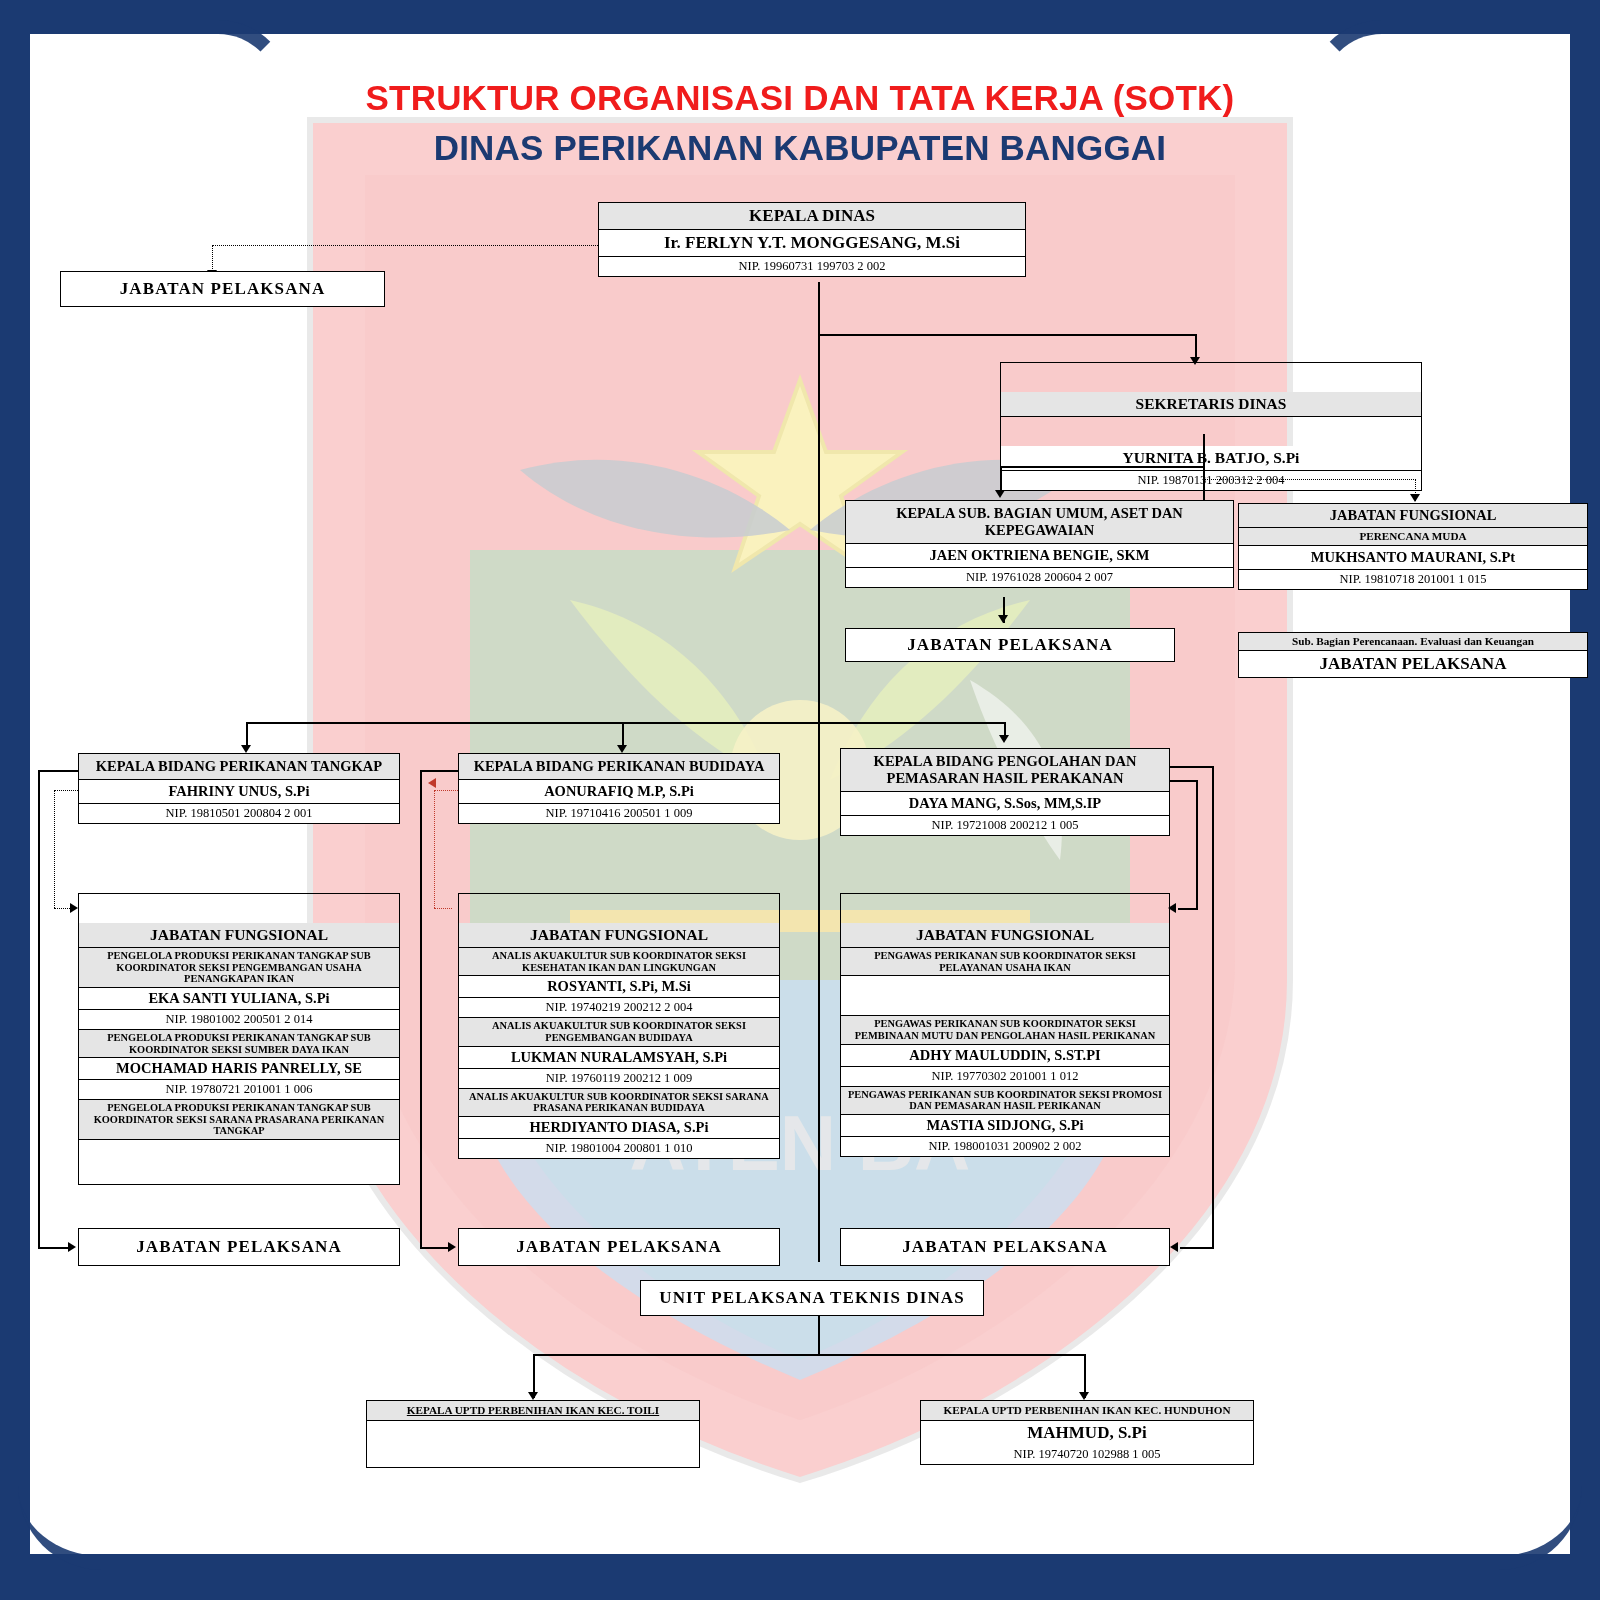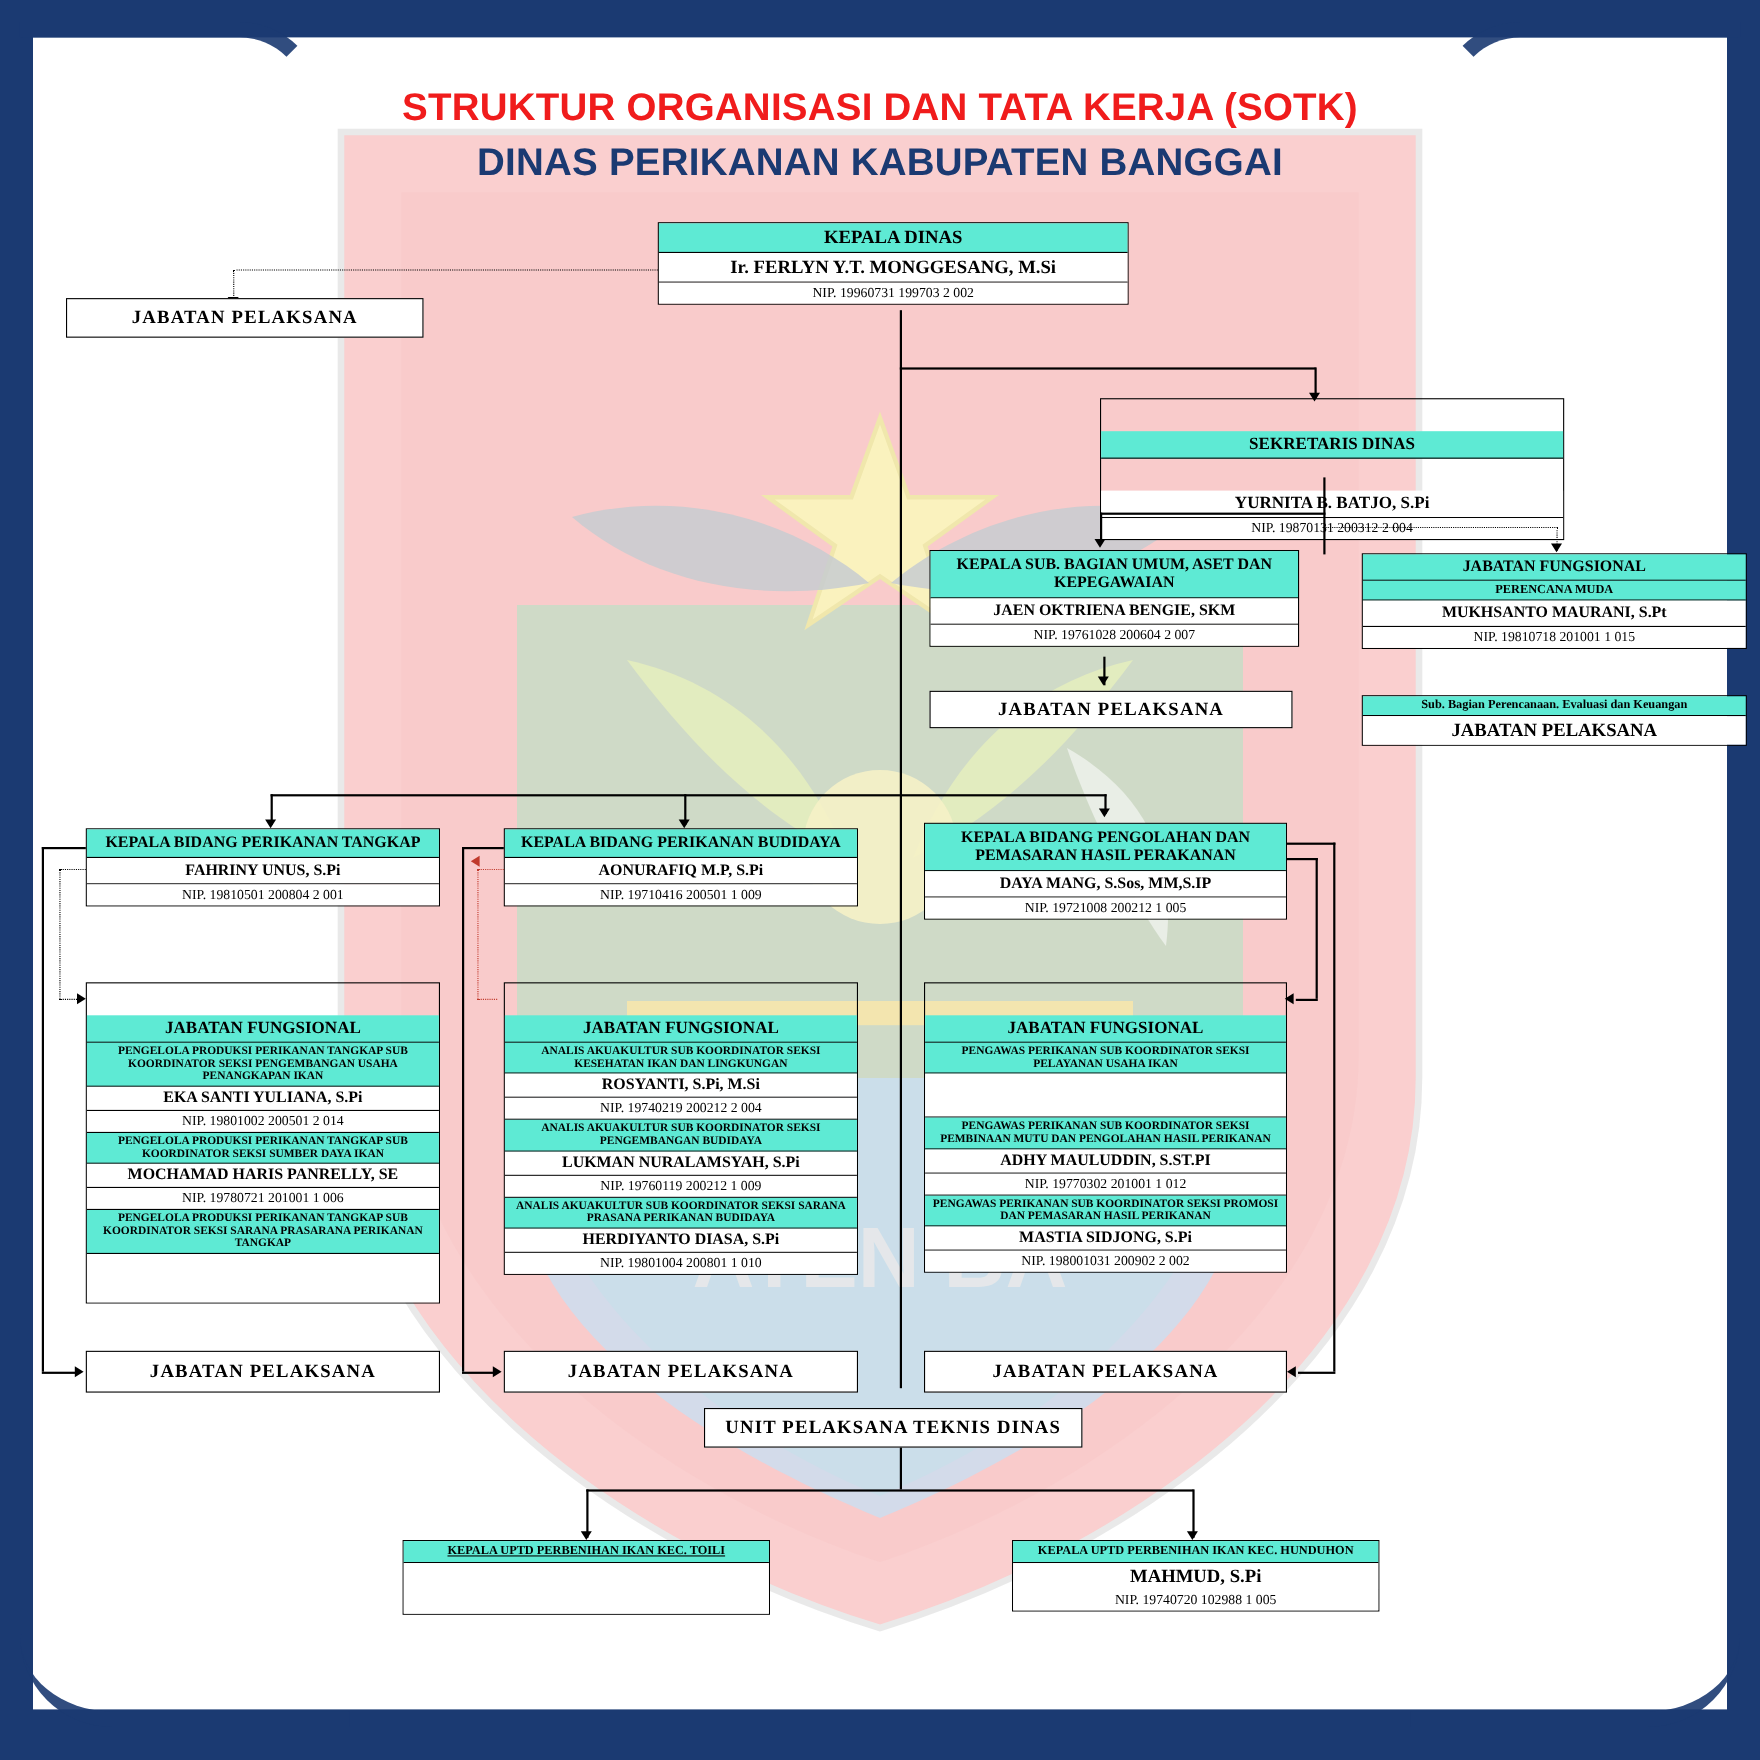--- a/index.html
+++ b/index.html
@@ -35,21 +35,21 @@
     position:absolute;width:1600px;text-align:center;
     font-family:"Liberation Sans", sans-serif;font-weight:bold;
     letter-spacing:.2px;
   }
   .title1{top:78px;font-size:35px;color:#f01c1c;}
   .title2{top:128px;font-size:35px;color:#1b3a72;}
 
   
   .node{position:absolute;background:transparent;border:1.6px solid #000;box-sizing:border-box;}
   .row{box-sizing:border-box;width:100%;text-align:center;}
-  .hdr{background:#5eead4;font-weight:bold;}
+  .hdr{background:#e5e5e5;font-weight:bold;}
   .white{background:#ffffff;}
   .b{border-bottom:1.4px solid #000;}
   .f14{font-size:14.5px;}
   .f15{font-size:15.5px;margin-top:29px;}
   .f16{font-size:17px;}
   .f11{font-size:11.2px;font-weight:bold;line-height:1.12;}
   .f10{font-size:10.4px;font-weight:bold;line-height:1.12;}
   .name{font-weight:bold;}
   .nip{font-size:12.5px;}
   .pad2{padding:2px 3px;}
@@ -134,21 +134,21 @@
 
   <div class="ln vl" style="left:1203px;top:434px;height:70px;"></div>
   <div class="ln hl" style="left:1000px;top:466px;width:205px;"></div>
   <div class="ln vl" style="left:1000px;top:466px;height:28px;"></div>
   <div class="arr arr-d" style="left:995px;top:490px;"></div>
 
   <div class="dl-h" style="left:1203px;top:479px;width:213px;"></div>
   <div class="dl-v" style="left:1415px;top:479px;height:22px;"></div>
   <div class="arr arr-d" style="left:1410px;top:494px;"></div>
 
-  <div class="node" style="left:845px;top:500px;width:336px;font-family:Liberation Serif, serif;">
+  <div class="node" style="left:845px;top:500px;width:389px;font-family:Liberation Serif, serif;">
     <div class="row hdr b f14 pad4">KEPALA SUB. BAGIAN UMUM, ASET DAN KEPEGAWAIAN</div>
     <div class="row white b f14 name pad3">JAEN OKTRIENA BENGIE, SKM</div>
     <div class="row white nip pad2">NIP. 19761028 200604 2 007</div>
   </div>
   <div class="ln vl" style="left:1003px;top:597px;height:26px;"></div>
   <div class="arr arr-d" style="left:998px;top:615px;"></div>
   <div class="plain f16" style="left:845px;top:628px;width:330px;height:34px;">JABATAN  PELAKSANA</div>
 
   <div class="node" style="left:1238px;top:503px;width:350px;">
     <div class="row hdr b f14 pad3">JABATAN FUNGSIONAL</div>

